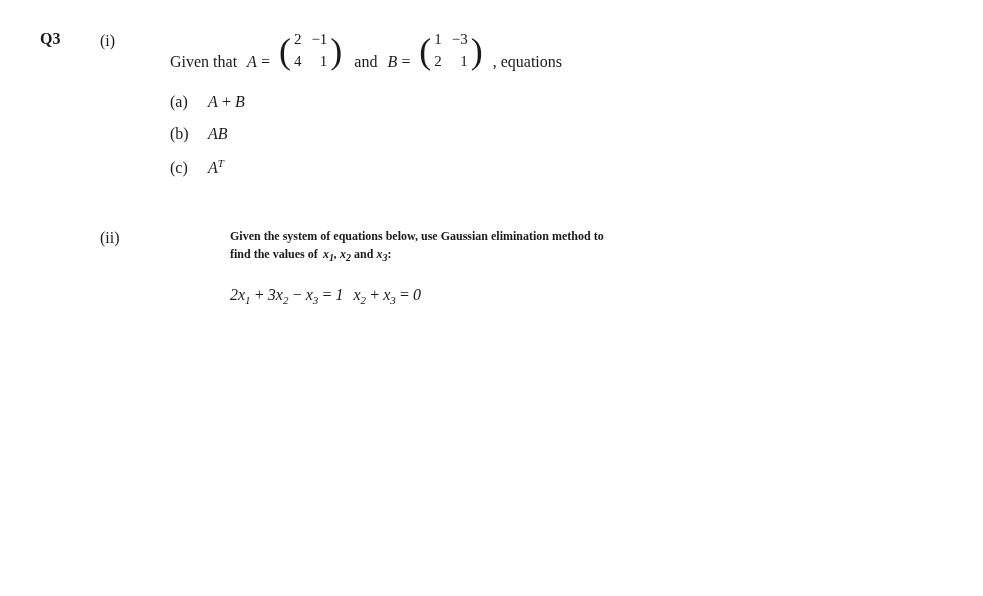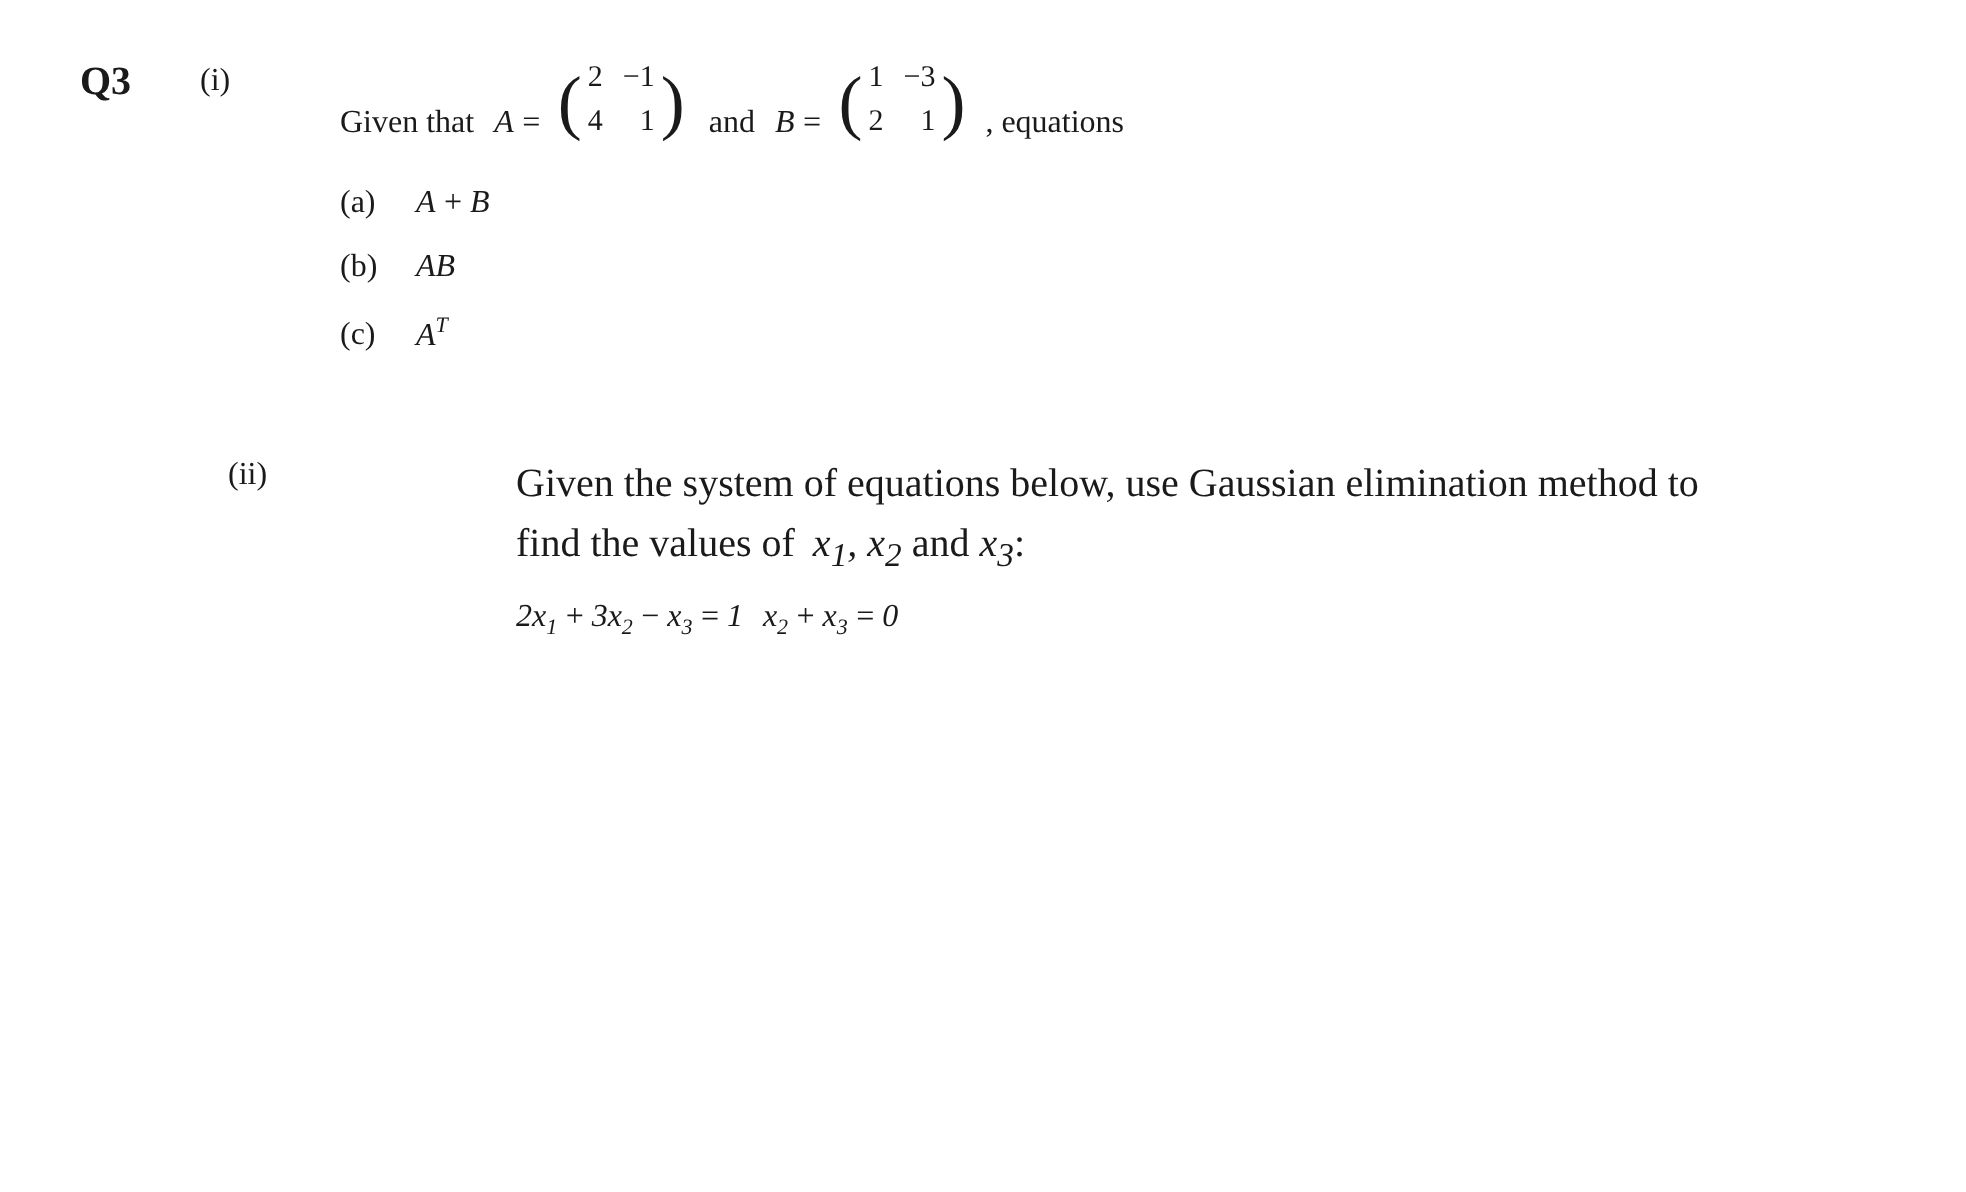--- a/index.html
+++ b/index.html
@@ -27,21 +27,21 @@
 
     .question-block {
       display: flex;
       flex-direction: row;
       align-items: flex-start;
       gap: 0;
     }
 
     .q-label {
       font-weight: bold;
-      font-size: 20px;
+      font-size: 16px;
       min-width: 60px;
     }
 
     .part-label {
       font-size: 16px;
       min-width: 70px;
       padding-top: 2px;
     }
 
     .part-content {
@@ -112,38 +112,39 @@
     }
 
     sup {
       font-size: 11px;
     }
 
     .part-ii-block {
       display: flex;
       flex-direction: row;
       align-items: flex-start;
-      gap: 14px;
+      gap: 0;
       margin-top: 20px;
     }
 
     .part-ii-label {
       font-size: 16px;
       min-width: 130px;
       padding-top: 2px;
     }
 
     .part-ii-content {
       flex: 1;
     }
 
     .ii-statement {
-      font-size: 20px;
+      font-size: 12px;
       line-height: 1.5;
-      margin-bottom: 8px;
+      margin-bottom: 18px;
+      font-weight: bold;
     }
 
     .ii-statement em {
       font-style: italic;
       text-align: center;
     }
 
     .equations {
       display: flex;
       flex-direction: row;

